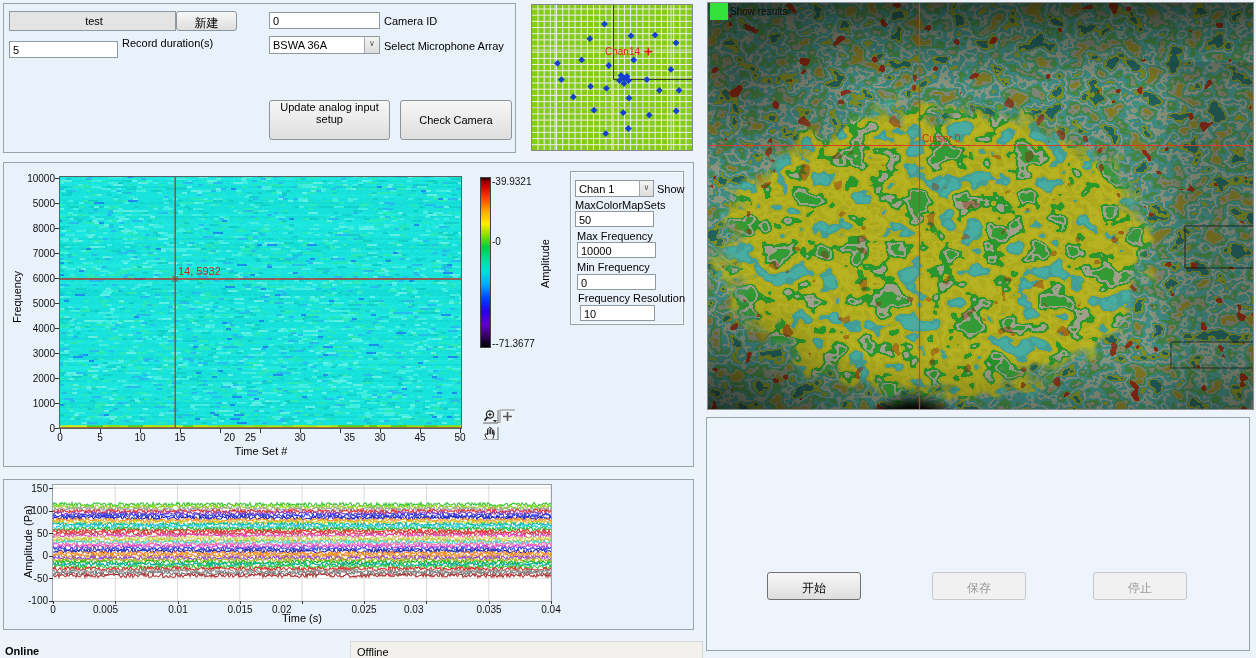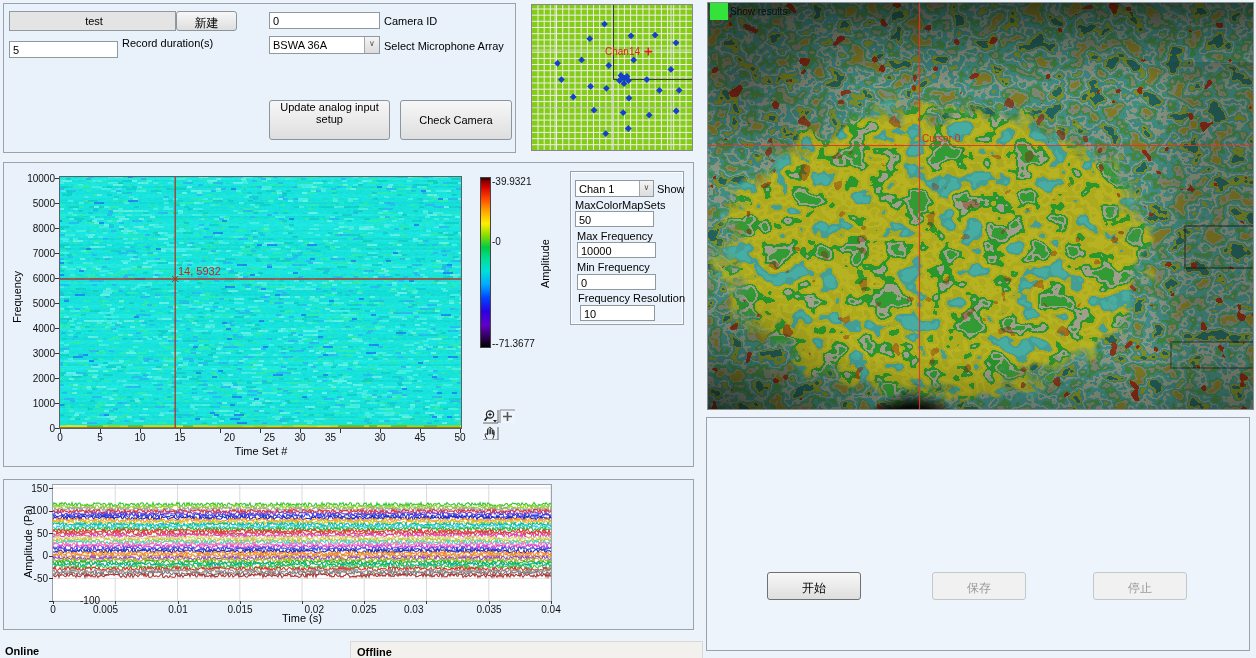--- a/index.html
+++ b/index.html
@@ -328,25 +328,25 @@
 <div class="tickc" style="left:60px;top:431px;width:30px;margin-left:-15px;text-align:center">0</div>
 <div style="position:absolute;left:60px;top:429px;width:1px;height:4px;background:#333"></div>
 <div class="tickc" style="left:100px;top:431px;width:30px;margin-left:-15px;text-align:center">5</div>
 <div style="position:absolute;left:100px;top:429px;width:1px;height:4px;background:#333"></div>
 <div class="tickc" style="left:140px;top:431px;width:30px;margin-left:-15px;text-align:center">10</div>
 <div style="position:absolute;left:140px;top:429px;width:1px;height:4px;background:#333"></div>
 <div class="tickc" style="left:180px;top:431px;width:30px;margin-left:-15px;text-align:center">15</div>
 <div style="position:absolute;left:180px;top:429px;width:1px;height:4px;background:#333"></div>
 <div class="tickc" style="left:220px;top:431px;width:30px;margin-left:-15px;text-align:right">20</div>
 <div style="position:absolute;left:220px;top:429px;width:1px;height:4px;background:#333"></div>
-<div class="tickc" style="left:260px;top:431px;width:30px;margin-left:-15px;text-align:right">25</div>
+<div class="tickc" style="left:260px;top:431px;width:30px;margin-left:-15px;text-align:left">25</div>
 <div style="position:absolute;left:260px;top:429px;width:1px;height:4px;background:#333"></div>
 <div class="tickc" style="left:300px;top:431px;width:30px;margin-left:-15px;text-align:center">30</div>
 <div style="position:absolute;left:300px;top:429px;width:1px;height:4px;background:#333"></div>
-<div class="tickc" style="left:340px;top:431px;width:30px;margin-left:-15px;text-align:left">35</div>
+<div class="tickc" style="left:340px;top:431px;width:30px;margin-left:-15px;text-align:right">35</div>
 <div style="position:absolute;left:340px;top:429px;width:1px;height:4px;background:#333"></div>
 <div class="tickc" style="left:380px;top:431px;width:30px;margin-left:-15px;text-align:center">30</div>
 <div style="position:absolute;left:380px;top:429px;width:1px;height:4px;background:#333"></div>
 <div class="tickc" style="left:420px;top:431px;width:30px;margin-left:-15px;text-align:center">45</div>
 <div style="position:absolute;left:420px;top:429px;width:1px;height:4px;background:#333"></div>
 <div class="tickc" style="left:460px;top:431px;width:30px;margin-left:-15px;text-align:center">50</div>
 <div style="position:absolute;left:460px;top:429px;width:1px;height:4px;background:#333"></div>
 <div class="lbl" style="left:11px;top:323px;transform:rotate(-90deg);transform-origin:left top">Frequency</div>
 <div class="lbl" style="left:231px;top:445px;width:60px;text-align:center">Time Set #</div>
 
@@ -436,56 +436,56 @@
 <polyline points="53,559.1 54,560.4 55,559.8 56,561.0 57,560.7 58,560.4 59,559.3 60,561.9 61,559.8 62,561.6 63,558.6 64,560.1 65,559.4 66,558.5 67,560.5 68,558.7 69,561.8 70,562.0 71,561.5 72,559.4 73,558.1 74,561.2 75,558.5 76,559.8 77,560.8 78,560.1 79,558.9 80,559.6 81,561.3 82,559.4 83,561.7 84,559.7 85,559.6 86,560.9 87,559.7 88,559.5 89,559.4 90,559.3 91,559.6 92,560.9 93,558.8 94,558.8 95,558.7 96,558.7 97,561.5 98,560.6 99,560.4 100,561.6 101,560.2 102,561.0 103,559.6 104,560.5 105,558.8 106,558.5 107,558.4 108,560.6 109,559.2 110,561.3 111,561.1 112,560.5 113,558.2 114,558.8 115,560.2 116,558.6 117,559.5 118,560.0 119,558.7 120,559.7 121,560.7 122,559.5 123,560.6 124,559.1 125,561.0 126,560.2 127,558.6 128,559.6 129,561.1 130,558.8 131,559.6 132,559.8 133,561.4 134,558.5 135,561.7 136,559.2 137,561.7 138,560.4 139,560.9 140,561.5 141,560.7 142,561.1 143,558.3 144,558.0 145,561.4 146,558.2 147,561.4 148,559.2 149,561.6 150,558.8 151,558.6 152,558.8 153,561.3 154,559.4 155,561.6 156,560.3 157,561.3 158,559.9 159,560.8 160,559.1 161,558.4 162,560.2 163,561.6 164,558.6 165,559.6 166,560.1 167,560.4 168,558.6 169,560.2 170,559.8 171,561.9 172,560.7 173,561.6 174,561.9 175,560.6 176,558.6 177,559.7 178,561.0 179,558.5 180,559.5 181,559.5 182,558.7 183,558.0 184,560.7 185,561.2 186,561.7 187,560.3 188,558.7 189,561.5 190,561.8 191,561.8 192,560.2 193,561.5 194,561.9 195,561.5 196,558.2 197,558.5 198,559.2 199,559.5 200,558.6 201,561.9 202,561.1 203,560.6 204,561.8 205,559.3 206,560.8 207,561.8 208,558.3 209,560.4 210,561.2 211,558.0 212,561.5 213,559.6 214,558.6 215,561.4 216,558.7 217,559.1 218,560.1 219,561.6 220,559.9 221,561.6 222,558.2 223,558.9 224,559.2 225,559.8 226,559.7 227,558.1 228,561.0 229,561.0 230,559.8 231,558.3 232,560.2 233,558.5 234,561.9 235,560.5 236,560.9 237,558.0 238,559.5 239,561.6 240,559.5 241,558.1 242,560.7 243,560.8 244,559.3 245,561.2 246,561.4 247,561.1 248,559.6 249,559.3 250,561.7 251,560.8 252,560.2 253,559.9 254,559.0 255,561.6 256,561.6 257,558.3 258,560.6 259,559.2 260,560.0 261,558.4 262,561.2 263,561.2 264,558.4 265,558.3 266,559.5 267,558.6 268,561.2 269,561.1 270,561.4 271,558.0 272,558.0 273,561.2 274,561.4 275,560.4 276,558.6 277,560.5 278,561.5 279,559.8 280,561.5 281,561.1 282,558.4 283,558.5 284,560.8 285,558.8 286,561.0 287,558.3 288,558.3 289,561.8 290,558.0 291,561.1 292,558.9 293,558.2 294,558.3 295,559.3 296,560.1 297,559.9 298,558.8 299,561.9 300,560.4 301,558.7 302,559.1 303,560.7 304,561.4 305,558.2 306,558.7 307,558.0 308,558.7 309,558.8 310,558.5 311,560.1 312,561.9 313,560.8 314,560.8 315,558.3 316,558.7 317,559.3 318,561.9 319,558.6 320,560.5 321,560.3 322,560.4 323,560.0 324,559.1 325,559.7 326,561.3 327,560.9 328,560.1 329,560.6 330,561.8 331,559.0 332,561.0 333,558.2 334,558.2 335,559.3 336,560.9 337,560.4 338,561.2 339,558.3 340,561.0 341,560.8 342,558.0 343,560.9 344,558.3 345,560.3 346,561.6 347,559.4 348,560.7 349,560.7 350,558.2 351,559.0 352,561.3 353,559.8 354,560.9 355,559.9 356,560.0 357,561.0 358,559.2 359,562.0 360,558.7 361,560.3 362,558.1 363,559.4 364,559.8 365,559.8 366,561.7 367,561.4 368,561.9 369,559.8 370,561.6 371,559.8 372,558.5 373,561.0 374,559.6 375,558.1 376,558.5 377,559.2 378,561.9 379,560.5 380,559.6 381,558.0 382,561.1 383,560.6 384,558.7 385,560.3 386,558.7 387,558.3 388,559.5 389,558.6 390,559.3 391,558.1 392,559.5 393,559.2 394,561.8 395,560.2 396,558.9 397,559.9 398,560.9 399,559.7 400,561.8 401,558.6 402,561.8 403,558.2 404,561.8 405,558.2 406,559.3 407,559.9 408,559.1 409,558.9 410,561.7 411,561.2 412,559.6 413,558.0 414,559.2 415,558.6 416,560.5 417,560.7 418,559.7 419,558.5 420,558.5 421,559.1 422,560.9 423,561.2 424,561.4 425,559.4 426,561.9 427,558.2 428,559.8 429,559.6 430,558.8 431,559.3 432,558.9 433,561.5 434,559.2 435,561.6 436,561.9 437,561.1 438,560.2 439,560.3 440,559.3 441,558.7 442,558.5 443,559.3 444,560.5 445,561.9 446,558.9 447,560.3 448,558.9 449,561.2 450,559.9 451,559.8 452,558.0 453,560.0 454,558.4 455,561.0 456,560.5 457,558.3 458,559.9 459,560.4 460,561.5 461,561.8 462,559.0 463,559.8 464,561.1 465,561.1 466,559.1 467,558.5 468,561.4 469,558.2 470,559.0 471,560.5 472,559.3 473,561.3 474,559.9 475,558.6 476,559.1 477,559.2 478,561.9 479,560.4 480,560.1 481,561.3 482,560.6 483,561.8 484,560.4 485,558.5 486,560.9 487,560.9 488,558.7 489,561.2 490,559.1 491,561.1 492,559.7 493,561.2 494,558.0 495,559.0 496,558.5 497,558.1 498,560.6 499,561.0 500,558.3 501,559.8 502,561.6 503,558.6 504,560.5 505,560.2 506,560.3 507,561.0 508,558.4 509,559.1 510,559.1 511,560.8 512,559.8 513,558.6 514,558.5 515,561.8 516,558.5 517,561.4 518,560.2 519,559.4 520,559.2 521,560.9 522,560.2 523,560.5 524,560.6 525,559.6 526,559.3 527,561.3 528,558.1 529,559.1 530,560.2 531,560.2 532,561.5 533,558.2 534,560.8 535,558.5 536,558.2 537,558.2 538,558.6 539,560.1 540,561.7 541,558.9 542,561.0 543,561.9 544,559.3 545,559.6 546,561.0 547,559.9 548,560.1 549,560.1 550,560.5 551,559.6" fill="none" stroke="#b0b020" stroke-width="1.05"></polyline>
 <polyline points="53,560.8 54,563.5 55,563.4 56,562.0 57,560.6 58,563.8 59,561.2 60,561.1 61,562.8 62,562.4 63,560.4 64,563.6 65,561.1 66,560.4 67,561.1 68,561.1 69,560.8 70,563.7 71,562.2 72,561.5 73,563.2 74,562.9 75,560.3 76,563.2 77,562.2 78,562.9 79,563.0 80,562.4 81,560.3 82,562.5 83,561.0 84,562.5 85,560.2 86,563.0 87,562.5 88,561.7 89,563.8 90,560.8 91,561.0 92,562.3 93,563.8 94,563.2 95,561.3 96,562.4 97,562.2 98,560.8 99,561.0 100,562.6 101,561.5 102,561.5 103,561.2 104,560.7 105,561.3 106,560.3 107,562.6 108,562.8 109,562.2 110,561.8 111,560.9 112,560.4 113,563.4 114,563.2 115,563.7 116,561.0 117,562.5 118,563.2 119,563.5 120,562.9 121,563.7 122,563.5 123,561.6 124,560.4 125,562.7 126,562.5 127,563.7 128,561.2 129,562.2 130,561.4 131,561.1 132,560.9 133,561.5 134,562.2 135,563.1 136,563.1 137,562.0 138,561.8 139,563.2 140,563.9 141,562.1 142,562.6 143,563.4 144,562.9 145,563.9 146,560.5 147,560.6 148,560.2 149,560.3 150,560.4 151,560.2 152,561.3 153,560.2 154,562.0 155,563.1 156,564.0 157,560.6 158,561.7 159,562.8 160,564.1 161,563.2 162,561.7 163,561.3 164,562.8 165,561.4 166,560.3 167,560.7 168,560.8 169,562.0 170,563.9 171,564.1 172,563.8 173,560.7 174,562.7 175,564.0 176,563.4 177,563.7 178,563.9 179,560.9 180,560.6 181,563.1 182,562.0 183,563.7 184,563.0 185,561.3 186,560.3 187,562.4 188,560.4 189,563.0 190,561.0 191,561.8 192,561.7 193,560.3 194,561.9 195,562.1 196,560.9 197,560.2 198,563.8 199,562.8 200,564.0 201,563.7 202,563.0 203,563.1 204,561.0 205,561.3 206,562.9 207,564.0 208,560.9 209,562.9 210,563.4 211,564.2 212,560.4 213,562.4 214,563.6 215,562.4 216,563.0 217,563.4 218,563.0 219,563.2 220,561.3 221,560.5 222,561.7 223,563.5 224,562.4 225,561.7 226,563.8 227,563.1 228,562.4 229,561.5 230,562.7 231,561.8 232,562.5 233,561.7 234,564.1 235,563.3 236,560.8 237,562.9 238,563.7 239,562.9 240,561.8 241,564.0 242,560.5 243,561.2 244,560.7 245,563.9 246,562.8 247,562.0 248,562.3 249,562.9 250,563.7 251,561.6 252,563.9 253,564.1 254,560.8 255,561.6 256,562.7 257,563.2 258,563.6 259,562.5 260,564.1 261,563.4 262,563.5 263,561.8 264,563.5 265,563.7 266,564.1 267,562.4 268,562.3 269,562.5 270,561.2 271,562.4 272,564.0 273,563.1 274,562.9 275,563.3 276,562.1 277,561.5 278,563.5 279,561.7 280,563.9 281,562.3 282,563.5 283,561.1 284,561.6 285,561.8 286,563.2 287,560.6 288,562.7 289,562.0 290,563.5 291,563.8 292,560.9 293,560.2 294,563.4 295,562.2 296,560.6 297,560.8 298,560.5 299,564.0 300,561.2 301,561.8 302,563.5 303,562.4 304,560.6 305,563.4 306,560.3 307,560.3 308,560.7 309,560.9 310,563.3 311,560.5 312,561.2 313,564.0 314,561.9 315,561.6 316,561.8 317,563.0 318,561.4 319,561.7 320,561.0 321,561.9 322,562.5 323,562.1 324,562.6 325,560.4 326,562.2 327,560.3 328,561.5 329,560.3 330,563.0 331,563.6 332,561.7 333,562.3 334,560.6 335,562.9 336,562.7 337,561.6 338,564.1 339,562.1 340,560.3 341,560.3 342,562.1 343,563.8 344,562.1 345,562.4 346,560.5 347,563.1 348,563.0 349,563.9 350,562.0 351,563.2 352,561.2 353,564.1 354,560.3 355,561.4 356,563.3 357,563.6 358,561.1 359,561.8 360,560.2 361,560.7 362,563.6 363,563.3 364,563.9 365,562.0 366,562.2 367,562.0 368,563.0 369,561.7 370,563.9 371,562.8 372,560.4 373,562.5 374,563.0 375,562.2 376,563.8 377,561.4 378,560.8 379,561.3 380,561.5 381,560.6 382,560.8 383,563.5 384,561.0 385,562.1 386,560.2 387,563.3 388,563.4 389,563.8 390,563.3 391,560.4 392,560.9 393,561.5 394,562.9 395,563.6 396,561.1 397,562.0 398,563.0 399,563.8 400,560.6 401,560.7 402,563.1 403,564.0 404,562.4 405,561.9 406,561.7 407,563.0 408,560.3 409,562.3 410,563.0 411,562.7 412,560.6 413,562.1 414,561.3 415,562.4 416,561.9 417,560.4 418,561.2 419,564.0 420,561.6 421,561.8 422,563.9 423,563.8 424,563.7 425,560.7 426,560.8 427,562.5 428,562.8 429,562.0 430,564.2 431,561.7 432,561.2 433,560.5 434,563.3 435,560.9 436,561.8 437,562.4 438,561.1 439,560.8 440,560.7 441,563.0 442,560.2 443,560.4 444,563.3 445,560.6 446,562.9 447,562.5 448,560.2 449,563.7 450,560.7 451,563.9 452,563.6 453,563.4 454,560.9 455,562.1 456,562.1 457,560.6 458,561.7 459,562.7 460,562.4 461,563.4 462,560.8 463,560.7 464,562.2 465,563.6 466,560.5 467,562.2 468,564.1 469,562.5 470,561.2 471,563.2 472,563.5 473,561.6 474,561.1 475,561.2 476,560.4 477,561.9 478,563.7 479,563.3 480,560.3 481,562.9 482,563.9 483,561.8 484,562.6 485,563.7 486,563.2 487,560.7 488,562.6 489,563.3 490,563.7 491,562.8 492,563.2 493,560.8 494,562.6 495,561.3 496,563.3 497,561.9 498,560.3 499,560.5 500,560.5 501,563.8 502,560.8 503,562.8 504,561.7 505,561.8 506,562.0 507,563.4 508,563.9 509,561.4 510,562.3 511,561.5 512,561.4 513,564.0 514,562.2 515,561.7 516,563.7 517,562.9 518,563.0 519,563.9 520,562.6 521,562.8 522,562.5 523,562.1 524,560.6 525,562.1 526,561.6 527,562.3 528,562.7 529,561.2 530,561.3 531,561.3 532,561.3 533,562.2 534,561.4 535,563.8 536,563.8 537,562.5 538,561.6 539,561.4 540,563.5 541,562.3 542,561.8 543,561.2 544,561.9 545,562.8 546,563.3 547,563.7 548,560.7 549,563.3 550,561.4 551,562.9" fill="none" stroke="#20b820" stroke-width="1.05"></polyline>
 <polyline points="53,563.9 54,564.6 55,563.7 56,565.6 57,564.7 58,563.1 59,565.3 60,565.9 61,565.0 62,563.2 63,565.6 64,565.7 65,563.1 66,565.0 67,564.4 68,563.4 69,564.3 70,563.5 71,564.7 72,564.6 73,563.0 74,564.8 75,563.4 76,566.3 77,565.7 78,566.3 79,562.4 80,563.2 81,566.1 82,566.1 83,564.2 84,566.4 85,564.7 86,563.5 87,564.7 88,563.2 89,562.6 90,564.1 91,566.3 92,564.8 93,564.3 94,564.0 95,562.9 96,563.1 97,563.9 98,565.6 99,562.6 100,565.8 101,563.5 102,564.6 103,563.5 104,565.5 105,566.1 106,565.2 107,563.2 108,566.0 109,564.7 110,562.4 111,563.8 112,564.9 113,563.5 114,564.1 115,563.3 116,564.9 117,564.7 118,563.5 119,564.6 120,565.8 121,563.0 122,564.6 123,563.7 124,563.3 125,565.6 126,565.7 127,563.2 128,564.9 129,566.2 130,562.8 131,565.4 132,566.3 133,563.5 134,564.4 135,562.8 136,565.8 137,563.3 138,564.2 139,563.1 140,563.1 141,563.3 142,562.8 143,563.4 144,563.6 145,564.7 146,564.8 147,564.0 148,563.3 149,562.8 150,562.7 151,565.3 152,564.2 153,565.4 154,563.9 155,564.9 156,563.9 157,564.6 158,563.5 159,565.9 160,564.4 161,565.6 162,564.5 163,563.7 164,564.4 165,564.9 166,565.8 167,564.8 168,563.9 169,565.2 170,564.8 171,565.2 172,563.9 173,565.6 174,563.2 175,563.7 176,564.0 177,563.4 178,563.6 179,563.3 180,564.8 181,564.3 182,562.5 183,566.1 184,563.4 185,565.2 186,564.2 187,565.6 188,564.0 189,563.8 190,563.9 191,564.4 192,565.3 193,566.0 194,562.8 195,563.4 196,563.3 197,563.9 198,566.4 199,564.3 200,563.1 201,565.8 202,565.0 203,564.8 204,565.6 205,565.8 206,566.3 207,563.9 208,565.4 209,562.8 210,566.1 211,562.8 212,565.2 213,562.6 214,562.7 215,566.1 216,564.2 217,563.6 218,565.8 219,563.5 220,566.1 221,563.3 222,563.7 223,564.5 224,563.3 225,562.8 226,562.6 227,565.0 228,565.5 229,566.2 230,566.2 231,563.1 232,564.6 233,566.2 234,566.0 235,563.4 236,565.6 237,563.2 238,565.3 239,562.7 240,562.8 241,565.7 242,563.1 243,562.9 244,564.3 245,565.4 246,565.3 247,563.0 248,566.1 249,563.4 250,562.4 251,565.8 252,565.5 253,564.5 254,562.5 255,564.4 256,562.6 257,562.9 258,562.6 259,563.0 260,562.9 261,565.9 262,565.7 263,564.7 264,563.5 265,563.4 266,563.1 267,562.8 268,563.4 269,565.0 270,565.4 271,562.7 272,563.9 273,562.4 274,564.2 275,565.6 276,565.1 277,564.0 278,564.6 279,564.0 280,564.5 281,566.3 282,566.2 283,563.8 284,564.8 285,565.3 286,565.4 287,565.4 288,564.5 289,564.0 290,564.4 291,564.4 292,565.6 293,563.2 294,564.8 295,563.9 296,563.6 297,564.8 298,564.1 299,563.9 300,563.9 301,563.7 302,563.2 303,562.5 304,564.1 305,565.0 306,563.0 307,565.9 308,565.6 309,565.4 310,565.0 311,563.6 312,563.4 313,562.5 314,563.3 315,564.2 316,564.4 317,564.3 318,564.3 319,565.9 320,564.3 321,564.1 322,562.6 323,566.2 324,566.0 325,566.1 326,563.6 327,562.6 328,564.3 329,564.0 330,565.0 331,564.1 332,564.8 333,563.8 334,564.5 335,564.3 336,566.1 337,565.9 338,564.3 339,563.8 340,563.2 341,566.1 342,563.1 343,566.4 344,563.0 345,565.3 346,563.5 347,562.5 348,563.3 349,564.5 350,562.5 351,564.0 352,565.6 353,564.2 354,564.9 355,563.5 356,562.6 357,564.5 358,562.9 359,564.2 360,564.4 361,565.5 362,562.6 363,565.5 364,565.3 365,564.7 366,562.7 367,566.3 368,566.1 369,563.9 370,565.0 371,564.2 372,565.3 373,563.5 374,563.0 375,566.1 376,562.8 377,563.9 378,564.0 379,562.6 380,563.6 381,566.2 382,563.2 383,564.7 384,564.1 385,565.7 386,563.0 387,564.6 388,563.4 389,566.1 390,562.4 391,562.7 392,565.8 393,563.5 394,564.3 395,562.7 396,564.3 397,566.3 398,566.1 399,564.4 400,562.7 401,564.2 402,566.0 403,564.9 404,566.3 405,565.8 406,566.2 407,563.4 408,564.6 409,566.0 410,565.7 411,563.7 412,565.1 413,564.5 414,565.1 415,565.7 416,564.8 417,565.1 418,565.6 419,565.5 420,563.4 421,565.7 422,564.1 423,563.5 424,566.2 425,563.6 426,566.3 427,566.4 428,562.6 429,564.8 430,565.6 431,563.4 432,565.7 433,564.6 434,565.8 435,563.3 436,566.2 437,564.3 438,563.0 439,562.8 440,564.6 441,563.9 442,565.4 443,564.1 444,563.7 445,562.7 446,563.1 447,564.3 448,566.1 449,562.7 450,563.7 451,566.0 452,564.1 453,565.7 454,563.0 455,564.3 456,562.5 457,566.2 458,562.9 459,563.3 460,565.9 461,564.4 462,566.2 463,564.8 464,564.0 465,565.8 466,563.6 467,564.8 468,563.1 469,563.0 470,563.7 471,563.9 472,562.7 473,562.7 474,565.6 475,562.4 476,564.6 477,564.4 478,562.8 479,566.3 480,565.6 481,565.0 482,566.4 483,562.4 484,563.1 485,562.9 486,566.3 487,563.9 488,565.1 489,565.7 490,563.8 491,564.7 492,562.6 493,566.0 494,563.7 495,562.6 496,564.7 497,566.4 498,564.9 499,565.7 500,563.2 501,563.1 502,564.0 503,566.4 504,562.8 505,564.8 506,564.9 507,564.5 508,565.7 509,563.5 510,562.7 511,564.8 512,563.4 513,565.0 514,565.2 515,562.8 516,564.8 517,565.2 518,562.5 519,565.8 520,565.1 521,565.2 522,565.6 523,563.8 524,564.4 525,563.6 526,565.2 527,564.0 528,565.6 529,563.3 530,566.3 531,563.6 532,563.7 533,563.4 534,563.0 535,563.0 536,562.7 537,564.8 538,562.9 539,562.8 540,564.2 541,563.0 542,562.7 543,565.5 544,565.2 545,564.7 546,565.3 547,564.1 548,562.9 549,565.0 550,566.2 551,564.6" fill="none" stroke="#00a8a0" stroke-width="1.05"></polyline>
 <polyline points="53,567.0 54,568.4 55,565.5 56,566.5 57,564.8 58,565.3 59,565.4 60,564.9 61,564.8 62,568.0 63,565.6 64,565.4 65,566.6 66,567.3 67,566.2 68,567.5 69,565.9 70,565.2 71,565.9 72,568.5 73,566.3 74,565.9 75,568.3 76,566.9 77,567.4 78,564.7 79,567.8 80,568.4 81,566.3 82,566.6 83,568.6 84,565.2 85,568.2 86,565.6 87,567.0 88,568.5 89,568.3 90,567.5 91,566.3 92,567.7 93,567.2 94,567.5 95,567.8 96,566.1 97,564.6 98,566.6 99,567.9 100,566.6 101,565.5 102,566.0 103,567.3 104,567.6 105,566.6 106,566.7 107,568.2 108,568.6 109,567.1 110,567.1 111,566.4 112,568.4 113,567.8 114,566.4 115,567.5 116,566.8 117,566.8 118,567.6 119,564.8 120,566.0 121,566.3 122,567.1 123,567.8 124,566.5 125,568.1 126,568.3 127,568.3 128,567.1 129,565.5 130,565.9 131,567.0 132,566.4 133,565.8 134,567.2 135,564.8 136,565.5 137,568.2 138,565.6 139,565.7 140,566.7 141,564.8 142,568.4 143,566.4 144,566.2 145,566.3 146,568.5 147,567.8 148,565.7 149,567.9 150,566.8 151,566.3 152,566.6 153,568.4 154,567.8 155,567.2 156,565.8 157,567.0 158,564.8 159,568.6 160,565.5 161,567.3 162,565.8 163,565.1 164,565.6 165,568.6 166,566.9 167,565.9 168,566.8 169,565.4 170,567.4 171,564.9 172,567.2 173,568.4 174,564.7 175,565.1 176,567.6 177,565.7 178,567.3 179,567.3 180,566.3 181,568.2 182,565.4 183,565.3 184,565.0 185,568.4 186,565.9 187,566.8 188,566.8 189,564.9 190,568.6 191,568.1 192,568.0 193,564.6 194,565.6 195,567.7 196,567.8 197,568.4 198,568.5 199,565.1 200,566.4 201,565.1 202,567.7 203,567.7 204,566.5 205,565.1 206,567.3 207,565.7 208,565.0 209,567.8 210,566.0 211,566.2 212,565.4 213,568.4 214,567.5 215,568.3 216,567.1 217,568.5 218,567.7 219,568.6 220,565.3 221,566.0 222,566.7 223,567.4 224,565.4 225,568.6 226,567.7 227,566.0 228,566.0 229,566.2 230,567.7 231,565.0 232,566.7 233,567.9 234,565.5 235,565.4 236,567.2 237,567.7 238,567.6 239,564.9 240,568.6 241,565.5 242,567.3 243,568.3 244,566.6 245,567.7 246,566.2 247,567.2 248,565.4 249,564.8 250,566.4 251,564.6 252,566.0 253,568.6 254,568.4 255,567.2 256,566.3 257,568.0 258,568.5 259,568.1 260,565.0 261,568.0 262,567.0 263,566.9 264,565.1 265,565.2 266,566.6 267,568.6 268,567.5 269,566.0 270,567.1 271,564.8 272,568.0 273,565.9 274,565.9 275,567.9 276,565.8 277,568.1 278,564.8 279,565.8 280,568.5 281,565.2 282,565.7 283,566.1 284,565.2 285,566.0 286,566.3 287,564.9 288,566.7 289,564.9 290,565.9 291,565.8 292,564.7 293,568.6 294,565.9 295,567.5 296,568.1 297,568.4 298,567.0 299,568.0 300,566.1 301,565.0 302,565.7 303,566.0 304,568.2 305,565.4 306,565.5 307,567.8 308,565.6 309,565.7 310,568.0 311,566.8 312,566.8 313,568.1 314,567.9 315,566.8 316,566.9 317,567.4 318,565.8 319,566.8 320,565.8 321,568.2 322,567.6 323,564.8 324,568.3 325,566.3 326,567.3 327,565.7 328,564.8 329,564.9 330,568.4 331,567.0 332,565.1 333,566.5 334,566.5 335,566.1 336,566.8 337,565.7 338,567.0 339,566.9 340,567.8 341,565.0 342,565.3 343,567.2 344,566.9 345,568.1 346,567.1 347,564.7 348,565.5 349,567.5 350,565.3 351,568.5 352,568.1 353,566.7 354,568.6 355,564.6 356,566.7 357,565.7 358,567.8 359,567.7 360,565.4 361,566.8 362,564.9 363,565.5 364,567.3 365,565.4 366,566.7 367,566.0 368,566.2 369,567.0 370,568.3 371,565.8 372,565.6 373,568.0 374,565.1 375,566.3 376,567.2 377,566.6 378,568.5 379,566.2 380,565.4 381,565.6 382,565.1 383,565.4 384,567.2 385,565.1 386,567.3 387,565.2 388,564.8 389,568.6 390,567.6 391,567.6 392,567.4 393,565.2 394,565.5 395,568.5 396,566.9 397,567.2 398,567.5 399,567.9 400,564.7 401,565.1 402,565.5 403,565.2 404,567.5 405,567.8 406,568.1 407,565.9 408,566.3 409,567.3 410,567.3 411,566.4 412,565.4 413,567.2 414,565.5 415,566.0 416,568.1 417,568.1 418,567.3 419,566.6 420,568.4 421,566.4 422,565.6 423,566.4 424,565.3 425,567.8 426,568.0 427,567.6 428,566.7 429,565.4 430,565.1 431,565.8 432,565.8 433,565.3 434,567.7 435,566.5 436,567.7 437,564.9 438,566.4 439,565.8 440,565.5 441,565.4 442,568.1 443,568.0 444,568.5 445,565.7 446,566.5 447,566.4 448,565.2 449,567.7 450,567.2 451,566.2 452,568.6 453,566.8 454,567.2 455,565.2 456,565.7 457,566.1 458,565.6 459,565.0 460,568.1 461,566.7 462,565.9 463,566.2 464,564.9 465,568.5 466,565.1 467,568.2 468,565.6 469,565.6 470,568.5 471,568.4 472,568.0 473,566.9 474,568.3 475,568.3 476,567.1 477,568.5 478,564.6 479,568.5 480,565.9 481,567.4 482,566.8 483,566.9 484,564.6 485,565.4 486,565.1 487,565.9 488,567.7 489,565.6 490,567.8 491,567.0 492,567.1 493,567.3 494,568.5 495,566.9 496,566.1 497,566.1 498,567.1 499,568.2 500,565.9 501,568.1 502,566.1 503,567.7 504,566.8 505,566.6 506,566.3 507,566.9 508,567.4 509,565.0 510,568.2 511,565.6 512,568.1 513,565.4 514,566.3 515,568.6 516,564.9 517,567.3 518,568.5 519,566.4 520,565.2 521,567.6 522,565.5 523,565.0 524,565.7 525,568.3 526,566.3 527,568.6 528,567.2 529,568.2 530,568.2 531,565.0 532,568.3 533,567.1 534,565.0 535,565.6 536,567.0 537,567.6 538,568.4 539,565.6 540,566.5 541,565.7 542,565.3 543,567.7 544,567.5 545,568.3 546,566.6 547,568.6 548,567.8 549,568.2 550,565.0 551,566.6" fill="none" stroke="#38c838" stroke-width="1.05"></polyline>
 <polyline points="53,567.8 54,569.1 55,566.8 56,569.6 57,570.6 58,569.9 59,569.1 60,567.5 61,569.8 62,570.8 63,569.1 64,569.5 65,567.6 66,570.1 67,567.8 68,567.0 69,567.6 70,570.2 71,567.6 72,568.0 73,567.1 74,568.6 75,569.3 76,567.0 77,569.7 78,569.7 79,568.3 80,569.9 81,569.9 82,570.2 83,568.6 84,569.6 85,570.2 86,567.5 87,568.4 88,567.5 89,567.0 90,567.5 91,570.2 92,568.5 93,567.2 94,567.5 95,567.1 96,568.5 97,568.6 98,569.6 99,567.5 100,569.7 101,569.7 102,570.4 103,569.0 104,570.4 105,569.2 106,570.7 107,569.2 108,568.2 109,568.7 110,570.2 111,569.2 112,569.5 113,567.7 114,568.6 115,567.5 116,570.2 117,568.6 118,568.1 119,569.3 120,570.5 121,570.0 122,570.2 123,567.6 124,568.0 125,569.9 126,568.7 127,567.2 128,569.2 129,570.0 130,567.4 131,567.1 132,569.8 133,569.0 134,570.3 135,569.1 136,568.4 137,569.4 138,569.7 139,570.1 140,567.1 141,567.6 142,570.3 143,570.0 144,567.8 145,567.0 146,570.3 147,569.0 148,567.1 149,569.0 150,567.2 151,568.9 152,567.2 153,567.9 154,569.0 155,570.2 156,567.0 157,568.8 158,570.2 159,567.4 160,570.0 161,569.6 162,567.2 163,567.4 164,568.6 165,568.5 166,569.4 167,567.2 168,569.9 169,568.7 170,569.6 171,570.8 172,568.2 173,567.0 174,566.9 175,567.0 176,569.5 177,566.9 178,570.1 179,567.0 180,568.1 181,569.9 182,570.1 183,569.2 184,567.2 185,567.6 186,570.7 187,567.2 188,570.0 189,569.0 190,568.3 191,570.0 192,569.8 193,569.3 194,569.7 195,570.8 196,568.1 197,569.5 198,570.0 199,568.9 200,568.0 201,568.0 202,567.5 203,569.0 204,567.4 205,569.5 206,569.0 207,568.0 208,568.9 209,569.9 210,567.4 211,570.1 212,568.0 213,569.3 214,567.0 215,568.4 216,567.0 217,568.6 218,566.9 219,569.2 220,566.9 221,567.9 222,567.8 223,568.2 224,568.2 225,568.3 226,568.9 227,569.0 228,568.5 229,569.1 230,567.8 231,567.4 232,567.9 233,567.8 234,568.1 235,569.5 236,568.3 237,570.1 238,570.0 239,568.3 240,567.0 241,569.7 242,569.3 243,567.1 244,567.7 245,568.5 246,570.3 247,569.1 248,569.3 249,570.0 250,566.9 251,569.3 252,569.4 253,570.6 254,570.5 255,567.6 256,567.1 257,567.9 258,567.0 259,567.3 260,568.4 261,570.2 262,567.3 263,569.1 264,569.0 265,566.9 266,569.3 267,567.9 268,570.3 269,567.6 270,570.6 271,568.8 272,570.6 273,568.9 274,568.4 275,569.9 276,569.0 277,567.1 278,567.9 279,567.5 280,567.1 281,569.6 282,569.3 283,568.0 284,567.5 285,569.1 286,569.5 287,569.8 288,568.5 289,567.5 290,567.8 291,568.5 292,569.7 293,568.3 294,569.7 295,569.0 296,567.7 297,568.1 298,570.0 299,567.2 300,570.3 301,570.1 302,568.0 303,570.8 304,568.4 305,568.3 306,569.8 307,569.9 308,570.3 309,567.0 310,568.5 311,567.8 312,569.5 313,568.2 314,569.6 315,568.0 316,570.7 317,570.5 318,566.9 319,567.2 320,568.4 321,568.5 322,568.0 323,568.0 324,569.1 325,570.1 326,568.9 327,570.5 328,569.9 329,569.8 330,568.3 331,569.1 332,568.8 333,567.6 334,570.8 335,568.2 336,570.7 337,568.7 338,570.2 339,567.1 340,569.6 341,567.0 342,569.6 343,567.1 344,570.3 345,567.8 346,570.5 347,567.7 348,569.9 349,568.3 350,570.2 351,567.9 352,568.1 353,569.7 354,568.4 355,567.7 356,567.4 357,567.3 358,567.2 359,569.2 360,568.9 361,569.7 362,570.0 363,569.0 364,569.3 365,567.6 366,569.2 367,569.4 368,567.6 369,567.7 370,568.5 371,568.1 372,567.7 373,570.4 374,570.3 375,569.7 376,570.7 377,570.5 378,569.3 379,568.9 380,569.9 381,568.2 382,568.4 383,568.7 384,568.8 385,568.5 386,569.1 387,570.3 388,570.4 389,566.9 390,567.6 391,570.1 392,570.8 393,567.0 394,567.3 395,570.0 396,567.3 397,567.4 398,569.2 399,570.5 400,567.8 401,568.4 402,568.7 403,569.7 404,567.9 405,568.0 406,570.8 407,567.3 408,569.7 409,568.5 410,566.9 411,569.3 412,567.7 413,568.3 414,570.0 415,567.4 416,567.1 417,568.1 418,567.1 419,567.3 420,568.9 421,569.9 422,568.0 423,569.0 424,567.7 425,568.4 426,568.8 427,570.2 428,569.2 429,569.9 430,568.5 431,567.5 432,569.7 433,570.6 434,569.3 435,568.9 436,567.1 437,568.6 438,568.2 439,568.5 440,567.2 441,570.6 442,569.6 443,570.3 444,568.0 445,568.9 446,568.5 447,569.8 448,570.2 449,569.4 450,570.0 451,568.2 452,568.8 453,568.4 454,568.6 455,570.0 456,567.0 457,569.6 458,567.3 459,567.4 460,570.0 461,566.9 462,567.0 463,567.6 464,570.8 465,568.9 466,567.7 467,568.4 468,570.4 469,567.2 470,570.3 471,567.0 472,567.5 473,568.7 474,568.1 475,569.8 476,567.2 477,567.5 478,567.7 479,570.4 480,568.3 481,570.1 482,568.9 483,567.6 484,569.1 485,568.8 486,570.2 487,568.5 488,569.1 489,570.5 490,569.3 491,570.8 492,570.2 493,568.0 494,570.7 495,567.3 496,568.1 497,569.1 498,570.0 499,570.8 500,570.0 501,568.2 502,567.8 503,570.3 504,570.5 505,569.8 506,569.0 507,568.5 508,567.7 509,569.4 510,569.3 511,567.3 512,567.3 513,568.3 514,569.6 515,566.9 516,570.1 517,568.9 518,570.8 519,569.2 520,567.1 521,568.0 522,569.1 523,570.6 524,569.7 525,568.7 526,567.9 527,570.1 528,568.5 529,569.2 530,569.1 531,570.6 532,568.5 533,569.3 534,570.1 535,570.3 536,569.5 537,570.2 538,569.4 539,569.9 540,569.8 541,569.5 542,569.9 543,570.3 544,567.2 545,568.9 546,567.4 547,570.0 548,569.2 549,569.4 550,569.1 551,567.4" fill="none" stroke="#e02828" stroke-width="1.05"></polyline>
 <polyline points="53,571.3 54,570.2 55,572.2 56,572.6 57,571.3 58,572.2 59,572.5 60,572.9 61,572.6 62,569.5 63,572.4 64,572.3 65,570.0 66,572.2 67,572.2 68,570.8 69,571.3 70,572.9 71,569.3 72,571.6 73,569.2 74,571.3 75,569.7 76,571.6 77,570.9 78,570.7 79,572.6 80,571.6 81,569.8 82,569.9 83,571.3 84,573.0 85,570.0 86,571.5 87,570.4 88,571.7 89,572.7 90,571.7 91,572.7 92,571.1 93,571.7 94,571.3 95,569.1 96,572.3 97,570.2 98,569.1 99,570.4 100,570.7 101,571.7 102,573.0 103,572.7 104,571.3 105,570.8 106,569.2 107,572.3 108,572.2 109,570.7 110,572.1 111,571.2 112,569.6 113,571.7 114,569.4 115,571.3 116,571.4 117,570.4 118,571.6 119,572.8 120,569.9 121,571.3 122,572.3 123,569.5 124,572.4 125,572.6 126,572.1 127,572.3 128,570.3 129,570.4 130,572.8 131,569.5 132,572.4 133,572.2 134,570.7 135,569.7 136,571.4 137,572.2 138,572.5 139,570.2 140,572.7 141,572.5 142,572.4 143,569.7 144,572.1 145,569.1 146,571.7 147,571.1 148,571.5 149,572.7 150,570.6 151,573.1 152,569.5 153,573.0 154,570.6 155,569.9 156,569.4 157,569.8 158,571.5 159,572.4 160,572.4 161,569.2 162,572.8 163,570.6 164,569.3 165,571.7 166,569.4 167,571.6 168,569.4 169,572.0 170,569.3 171,570.7 172,569.8 173,571.6 174,569.8 175,571.4 176,570.8 177,570.7 178,569.6 179,572.0 180,569.9 181,570.2 182,569.1 183,571.0 184,570.8 185,570.2 186,569.7 187,571.9 188,570.9 189,569.6 190,570.7 191,572.5 192,571.7 193,571.4 194,570.4 195,571.3 196,569.4 197,572.6 198,572.0 199,572.4 200,572.8 201,572.8 202,573.0 203,571.3 204,572.8 205,569.3 206,572.2 207,569.2 208,572.8 209,571.8 210,570.1 211,572.9 212,569.9 213,570.9 214,569.4 215,569.6 216,572.8 217,570.5 218,572.8 219,569.9 220,572.7 221,570.7 222,570.9 223,572.8 224,570.9 225,569.9 226,573.0 227,572.7 228,571.8 229,569.4 230,569.7 231,570.6 232,569.9 233,570.8 234,572.4 235,573.0 236,570.3 237,570.9 238,571.2 239,573.0 240,570.6 241,569.8 242,570.9 243,572.6 244,571.2 245,570.3 246,571.4 247,572.0 248,569.7 249,571.4 250,569.3 251,572.5 252,570.2 253,569.2 254,572.3 255,570.8 256,570.2 257,569.3 258,570.9 259,571.8 260,572.4 261,570.7 262,571.2 263,572.8 264,572.7 265,572.0 266,571.1 267,571.1 268,572.7 269,569.4 270,572.4 271,571.6 272,572.6 273,572.6 274,571.4 275,572.4 276,569.5 277,569.8 278,571.1 279,573.0 280,569.7 281,571.2 282,572.0 283,571.0 284,572.0 285,571.5 286,570.0 287,570.8 288,572.4 289,572.6 290,571.2 291,572.6 292,572.5 293,569.8 294,571.8 295,570.3 296,569.2 297,570.0 298,572.1 299,572.9 300,569.2 301,572.2 302,571.4 303,571.9 304,570.8 305,571.8 306,573.0 307,570.9 308,571.9 309,570.7 310,572.8 311,570.0 312,570.7 313,572.2 314,569.6 315,572.2 316,570.5 317,569.1 318,571.2 319,569.4 320,572.4 321,569.8 322,571.6 323,570.4 324,569.7 325,573.0 326,571.8 327,571.7 328,569.1 329,570.4 330,573.0 331,572.8 332,571.8 333,570.7 334,569.7 335,569.4 336,571.7 337,572.8 338,569.4 339,571.3 340,570.4 341,570.7 342,570.9 343,571.4 344,569.2 345,571.4 346,572.2 347,570.1 348,570.8 349,571.5 350,570.2 351,571.2 352,569.1 353,569.7 354,572.6 355,569.2 356,570.4 357,569.2 358,571.5 359,572.0 360,571.7 361,571.2 362,573.0 363,571.5 364,571.8 365,571.1 366,570.2 367,569.6 368,572.6 369,570.4 370,572.0 371,571.1 372,571.6 373,571.7 374,570.2 375,570.9 376,571.2 377,570.9 378,572.3 379,572.7 380,571.8 381,570.8 382,570.5 383,569.8 384,572.6 385,570.7 386,570.6 387,569.8 388,572.1 389,571.7 390,569.2 391,571.5 392,570.2 393,572.2 394,572.9 395,569.3 396,571.6 397,573.0 398,571.0 399,571.2 400,570.6 401,569.7 402,571.6 403,572.7 404,571.1 405,571.9 406,569.7 407,572.4 408,570.3 409,571.4 410,571.0 411,572.1 412,572.2 413,571.2 414,571.8 415,569.1 416,571.6 417,571.8 418,572.2 419,570.5 420,571.8 421,572.6 422,571.7 423,572.5 424,572.1 425,570.6 426,572.0 427,570.4 428,570.9 429,569.2 430,571.8 431,569.7 432,572.7 433,569.8 434,572.0 435,572.5 436,570.1 437,569.8 438,571.2 439,570.9 440,570.6 441,569.6 442,572.4 443,571.5 444,569.8 445,570.0 446,572.9 447,571.8 448,572.0 449,572.4 450,572.2 451,572.4 452,570.0 453,572.8 454,571.2 455,572.7 456,571.4 457,569.5 458,570.7 459,570.1 460,571.8 461,572.7 462,569.8 463,572.1 464,572.0 465,572.8 466,569.8 467,572.8 468,570.6 469,572.9 470,569.7 471,572.8 472,569.9 473,571.8 474,570.4 475,571.5 476,571.8 477,569.5 478,572.5 479,572.8 480,569.5 481,571.9 482,570.5 483,569.2 484,571.6 485,571.1 486,572.9 487,572.9 488,571.3 489,569.1 490,570.3 491,571.0 492,571.8 493,572.4 494,570.0 495,569.8 496,571.6 497,569.5 498,571.8 499,571.1 500,571.4 501,572.8 502,569.5 503,571.0 504,571.0 505,569.3 506,571.1 507,571.9 508,571.4 509,570.1 510,569.2 511,572.4 512,569.9 513,570.3 514,570.4 515,570.9 516,570.4 517,570.4 518,569.5 519,572.0 520,570.5 521,572.6 522,572.3 523,571.0 524,572.4 525,571.2 526,570.0 527,570.8 528,572.5 529,569.2 530,572.9 531,570.1 532,572.4 533,571.9 534,571.6 535,569.5 536,572.9 537,572.2 538,569.2 539,570.5 540,570.9 541,571.5 542,572.9 543,569.6 544,571.4 545,571.0 546,569.3 547,572.0 548,569.6 549,571.0 550,570.1 551,569.6" fill="none" stroke="#909090" stroke-width="1.05"></polyline>
 <polyline points="53,574.7 54,573.4 55,574.7 56,572.7 57,571.9 58,571.8 59,572.6 60,574.5 61,574.5 62,573.0 63,571.5 64,572.6 65,574.4 66,573.3 67,574.5 68,573.1 69,573.1 70,572.5 71,572.0 72,573.3 73,572.6 74,572.6 75,574.2 76,574.0 77,573.4 78,572.6 79,573.6 80,575.1 81,574.5 82,572.6 83,574.1 84,573.7 85,572.0 86,571.8 87,575.1 88,574.9 89,575.2 90,574.5 91,573.0 92,572.6 93,571.8 94,574.7 95,574.8 96,571.5 97,574.5 98,572.8 99,572.2 100,573.9 101,572.2 102,575.1 103,571.8 104,574.8 105,574.8 106,574.6 107,574.5 108,574.8 109,571.6 110,571.3 111,572.6 112,571.4 113,572.1 114,573.8 115,573.5 116,572.0 117,571.7 118,572.5 119,574.7 120,573.4 121,572.8 122,573.6 123,575.3 124,573.2 125,573.3 126,574.7 127,575.2 128,572.2 129,573.1 130,573.8 131,573.0 132,575.1 133,573.9 134,571.9 135,571.3 136,572.7 137,573.3 138,574.2 139,572.0 140,572.8 141,572.1 142,575.1 143,573.4 144,574.5 145,572.0 146,573.5 147,574.5 148,574.2 149,572.0 150,571.5 151,572.1 152,571.9 153,574.6 154,571.3 155,572.5 156,571.7 157,572.8 158,571.3 159,571.6 160,572.3 161,572.3 162,571.9 163,574.2 164,573.1 165,571.4 166,571.9 167,573.2 168,573.4 169,571.6 170,573.1 171,574.4 172,574.9 173,573.2 174,572.6 175,574.3 176,572.7 177,573.8 178,573.2 179,572.8 180,574.7 181,575.0 182,572.6 183,573.8 184,573.3 185,574.4 186,574.0 187,573.1 188,574.9 189,573.5 190,574.2 191,572.9 192,573.5 193,572.0 194,573.0 195,571.8 196,573.2 197,571.5 198,574.0 199,572.1 200,574.4 201,574.2 202,575.0 203,573.9 204,575.1 205,575.1 206,575.0 207,572.6 208,572.0 209,573.6 210,573.5 211,573.7 212,574.2 213,574.8 214,575.1 215,574.2 216,574.5 217,573.9 218,573.6 219,573.8 220,572.2 221,573.5 222,572.2 223,571.9 224,573.9 225,574.1 226,572.3 227,573.6 228,574.9 229,572.1 230,573.5 231,572.5 232,573.0 233,573.2 234,573.9 235,574.2 236,574.8 237,572.2 238,574.5 239,572.4 240,575.0 241,573.6 242,572.3 243,572.3 244,574.5 245,574.4 246,573.7 247,574.2 248,572.0 249,573.1 250,574.6 251,574.7 252,573.0 253,572.0 254,572.0 255,571.6 256,571.5 257,572.3 258,574.9 259,573.2 260,573.4 261,573.3 262,571.7 263,573.2 264,574.9 265,572.6 266,573.6 267,573.5 268,574.9 269,572.3 270,571.9 271,574.5 272,574.3 273,571.7 274,574.5 275,572.9 276,574.4 277,574.7 278,573.5 279,572.0 280,574.8 281,572.3 282,573.5 283,573.7 284,575.0 285,574.8 286,573.4 287,573.3 288,573.6 289,572.7 290,572.1 291,574.2 292,574.1 293,572.8 294,573.3 295,572.0 296,573.8 297,572.9 298,571.5 299,574.6 300,574.3 301,575.3 302,574.4 303,572.1 304,572.4 305,572.5 306,575.0 307,573.9 308,574.5 309,574.7 310,573.6 311,571.7 312,571.5 313,574.6 314,571.9 315,572.1 316,574.2 317,574.9 318,574.8 319,571.4 320,571.9 321,573.6 322,574.4 323,574.2 324,573.6 325,572.7 326,571.4 327,572.5 328,573.2 329,573.9 330,574.2 331,572.1 332,573.7 333,572.1 334,571.3 335,572.9 336,573.2 337,572.1 338,573.7 339,571.7 340,575.2 341,571.9 342,571.5 343,571.9 344,571.9 345,572.1 346,571.8 347,574.0 348,574.1 349,573.1 350,573.1 351,573.9 352,571.5 353,573.7 354,574.3 355,571.6 356,571.7 357,572.9 358,571.8 359,572.0 360,571.8 361,574.2 362,573.1 363,574.2 364,573.9 365,575.0 366,574.3 367,575.0 368,572.1 369,573.8 370,574.2 371,571.4 372,573.6 373,573.0 374,572.6 375,573.4 376,573.9 377,573.1 378,574.8 379,574.5 380,574.4 381,571.7 382,574.3 383,572.4 384,571.7 385,572.4 386,574.4 387,574.0 388,573.8 389,571.8 390,572.6 391,571.3 392,573.9 393,575.2 394,571.9 395,572.4 396,571.8 397,574.6 398,573.6 399,574.1 400,572.7 401,575.2 402,574.2 403,574.6 404,571.5 405,574.2 406,573.9 407,574.5 408,572.1 409,573.9 410,573.7 411,571.8 412,574.1 413,573.3 414,571.3 415,571.7 416,575.2 417,571.8 418,572.4 419,573.0 420,572.7 421,572.6 422,572.7 423,572.5 424,575.0 425,572.1 426,571.4 427,575.0 428,574.8 429,574.4 430,571.4 431,575.2 432,575.0 433,573.0 434,572.7 435,571.9 436,572.2 437,573.3 438,571.5 439,573.7 440,571.5 441,574.2 442,575.1 443,573.0 444,574.7 445,571.4 446,572.2 447,571.8 448,572.4 449,573.9 450,574.9 451,572.7 452,572.3 453,574.7 454,574.6 455,574.0 456,573.8 457,572.2 458,574.1 459,572.4 460,572.3 461,571.8 462,573.7 463,574.9 464,572.9 465,573.3 466,574.9 467,573.8 468,572.8 469,574.9 470,572.5 471,571.5 472,573.1 473,574.0 474,575.3 475,572.8 476,573.0 477,572.0 478,572.3 479,573.2 480,571.7 481,574.6 482,572.3 483,573.0 484,571.7 485,573.5 486,574.4 487,574.5 488,573.3 489,571.4 490,571.4 491,574.9 492,574.5 493,573.5 494,571.7 495,572.9 496,574.3 497,571.6 498,571.9 499,573.3 500,573.5 501,573.3 502,574.5 503,574.0 504,573.1 505,571.9 506,571.4 507,574.2 508,575.2 509,574.1 510,573.1 511,572.1 512,571.5 513,573.1 514,572.3 515,573.1 516,572.2 517,571.6 518,571.5 519,574.8 520,572.7 521,573.4 522,572.4 523,572.5 524,574.5 525,572.0 526,574.1 527,571.4 528,573.5 529,572.0 530,573.4 531,573.4 532,572.7 533,573.0 534,573.0 535,572.3 536,571.4 537,571.8 538,571.3 539,572.1 540,574.0 541,574.8 542,572.1 543,572.9 544,574.6 545,575.0 546,573.0 547,572.3 548,573.0 549,572.9 550,574.6 551,571.6" fill="none" stroke="#787878" stroke-width="1.05"></polyline>
 <polyline points="53,575.8 54,575.6 55,576.8 56,576.3 57,575.4 58,573.6 59,577.4 60,575.1 61,575.2 62,574.7 63,574.8 64,575.9 65,576.5 66,576.7 67,573.7 68,575.9 69,576.2 70,574.0 71,574.5 72,573.6 73,576.1 74,575.8 75,575.7 76,577.3 77,573.8 78,576.4 79,576.5 80,576.9 81,576.0 82,574.6 83,573.5 84,574.5 85,577.5 86,573.8 87,576.6 88,573.7 89,575.9 90,575.5 91,576.7 92,574.7 93,576.8 94,576.8 95,577.2 96,575.1 97,575.9 98,577.5 99,576.1 100,576.1 101,574.3 102,575.9 103,576.2 104,576.8 105,575.0 106,575.7 107,574.7 108,575.1 109,575.0 110,573.9 111,574.4 112,574.6 113,573.7 114,575.4 115,574.6 116,574.4 117,574.2 118,574.8 119,574.2 120,576.4 121,577.4 122,576.2 123,575.9 124,575.8 125,577.1 126,577.5 127,575.3 128,573.6 129,576.3 130,577.1 131,574.2 132,575.2 133,577.5 134,576.1 135,573.6 136,575.4 137,575.6 138,576.8 139,575.7 140,574.2 141,573.9 142,573.7 143,574.1 144,576.2 145,573.6 146,576.7 147,576.0 148,573.9 149,577.2 150,577.2 151,577.3 152,576.7 153,574.4 154,576.2 155,576.5 156,575.8 157,575.9 158,577.0 159,576.6 160,575.3 161,574.1 162,573.9 163,577.4 164,577.4 165,576.4 166,575.7 167,576.0 168,577.4 169,577.2 170,575.5 171,576.8 172,576.9 173,577.4 174,577.2 175,577.1 176,574.7 177,574.1 178,576.5 179,575.3 180,577.0 181,574.9 182,575.6 183,577.2 184,575.8 185,575.3 186,575.5 187,575.3 188,573.5 189,574.2 190,576.7 191,574.5 192,573.7 193,575.4 194,575.4 195,573.9 196,576.9 197,576.9 198,575.0 199,573.8 200,575.9 201,573.9 202,576.1 203,573.8 204,574.1 205,577.1 206,576.2 207,575.9 208,576.7 209,575.9 210,575.2 211,577.1 212,574.1 213,576.4 214,575.1 215,577.3 216,576.2 217,576.9 218,576.2 219,573.7 220,573.7 221,574.9 222,576.4 223,574.5 224,576.7 225,576.7 226,575.2 227,574.9 228,573.7 229,577.1 230,576.1 231,574.2 232,574.6 233,577.1 234,576.3 235,575.7 236,574.8 237,575.0 238,573.9 239,577.2 240,575.8 241,576.9 242,576.1 243,576.1 244,574.2 245,576.1 246,577.0 247,577.2 248,576.3 249,574.6 250,575.9 251,575.0 252,574.5 253,574.6 254,575.9 255,573.6 256,575.3 257,574.7 258,573.8 259,573.5 260,575.7 261,573.9 262,574.1 263,577.4 264,574.9 265,576.5 266,576.8 267,575.1 268,575.7 269,574.0 270,575.5 271,575.8 272,576.7 273,574.4 274,575.6 275,575.6 276,575.5 277,576.0 278,577.0 279,574.0 280,574.5 281,575.4 282,577.5 283,576.5 284,575.3 285,575.8 286,575.2 287,576.0 288,573.8 289,574.7 290,574.4 291,576.8 292,575.8 293,576.5 294,576.4 295,574.9 296,576.5 297,575.9 298,576.8 299,577.5 300,577.0 301,576.4 302,573.9 303,574.4 304,576.4 305,577.1 306,574.9 307,577.4 308,573.7 309,574.5 310,575.7 311,573.9 312,574.8 313,576.8 314,573.6 315,574.2 316,577.1 317,574.6 318,574.7 319,574.1 320,574.0 321,573.9 322,574.8 323,573.6 324,574.3 325,574.7 326,573.6 327,575.8 328,575.1 329,573.8 330,576.5 331,575.4 332,577.1 333,576.5 334,576.6 335,574.0 336,574.5 337,575.7 338,576.5 339,576.0 340,575.7 341,577.3 342,576.4 343,577.0 344,575.3 345,575.7 346,573.9 347,573.8 348,574.6 349,575.6 350,577.5 351,576.6 352,576.9 353,576.0 354,577.2 355,576.0 356,577.3 357,575.7 358,576.0 359,575.7 360,576.7 361,574.5 362,577.4 363,575.1 364,576.0 365,575.3 366,577.2 367,575.0 368,574.7 369,577.1 370,573.9 371,574.9 372,574.5 373,574.8 374,576.1 375,573.9 376,576.0 377,576.4 378,576.2 379,573.7 380,576.2 381,575.4 382,574.9 383,576.3 384,575.0 385,576.3 386,574.9 387,573.8 388,573.8 389,576.2 390,573.7 391,576.8 392,575.7 393,576.6 394,576.7 395,574.3 396,574.8 397,575.1 398,576.3 399,574.0 400,575.6 401,574.5 402,575.0 403,573.7 404,575.4 405,573.7 406,575.9 407,576.1 408,574.7 409,574.0 410,575.6 411,575.8 412,574.2 413,574.7 414,575.0 415,575.0 416,577.0 417,576.6 418,576.5 419,575.7 420,575.2 421,575.5 422,573.7 423,576.7 424,574.5 425,573.6 426,576.7 427,574.7 428,575.2 429,575.0 430,576.5 431,574.9 432,577.1 433,575.8 434,576.6 435,574.7 436,574.8 437,574.4 438,576.6 439,576.7 440,573.6 441,574.0 442,576.9 443,575.0 444,576.7 445,577.0 446,576.6 447,576.9 448,574.2 449,575.2 450,576.3 451,573.7 452,575.1 453,574.8 454,575.9 455,574.4 456,573.7 457,576.3 458,576.2 459,574.1 460,574.2 461,574.2 462,574.7 463,577.4 464,576.7 465,575.2 466,577.0 467,576.3 468,575.4 469,575.1 470,576.6 471,576.0 472,575.1 473,573.9 474,574.2 475,576.3 476,573.9 477,575.0 478,577.4 479,575.5 480,577.3 481,575.6 482,575.6 483,575.1 484,573.7 485,576.5 486,577.4 487,573.6 488,575.4 489,575.6 490,575.1 491,576.3 492,577.5 493,574.0 494,577.0 495,574.2 496,575.9 497,577.3 498,575.3 499,576.6 500,573.6 501,576.7 502,575.3 503,577.5 504,575.1 505,574.6 506,574.2 507,576.7 508,573.8 509,576.4 510,577.2 511,573.7 512,575.6 513,574.4 514,576.5 515,575.4 516,574.4 517,574.9 518,575.9 519,575.0 520,576.5 521,573.7 522,575.7 523,577.4 524,576.0 525,575.0 526,574.6 527,575.6 528,574.7 529,574.0 530,575.7 531,576.5 532,575.5 533,577.0 534,574.9 535,576.5 536,577.3 537,573.7 538,576.2 539,575.2 540,574.7 541,575.0 542,576.1 543,574.9 544,574.1 545,574.3 546,577.0 547,573.9 548,577.3 549,574.1 550,576.4 551,575.3" fill="none" stroke="#b03030" stroke-width="1.05"></polyline>
 </g>
 </svg>
-<div class="tick" style="right:1156px;top:594px">-100</div>
+<div class="tick" style="right:1208px;top:594px">-100</div>
 <div style="position:absolute;left:49px;top:601px;width:4px;height:1px;background:#333"></div>
 <div class="tick" style="right:1208px;top:572px">-50</div>
 <div style="position:absolute;left:49px;top:578px;width:4px;height:1px;background:#333"></div>
 <div class="tick" style="right:1208px;top:549px">0</div>
 <div style="position:absolute;left:49px;top:556px;width:4px;height:1px;background:#333"></div>
 <div class="tick" style="right:1208px;top:527px">50</div>
 <div style="position:absolute;left:49px;top:533px;width:4px;height:1px;background:#333"></div>
 <div class="tick" style="right:1208px;top:504px">100</div>
 <div style="position:absolute;left:49px;top:511px;width:4px;height:1px;background:#333"></div>
 <div class="tick" style="right:1208px;top:482px">150</div>
 <div style="position:absolute;left:49px;top:488px;width:4px;height:1px;background:#333"></div>
 <div class="tickc" style="left:53px;top:603px;width:44px;margin-left:-22px;text-align:center">0</div>
 <div style="position:absolute;left:53px;top:601px;width:1px;height:3px;background:#333"></div>
 <div class="tickc" style="left:115px;top:603px;width:44px;margin-left:-22px;">0.005</div>
 <div style="position:absolute;left:115px;top:601px;width:1px;height:3px;background:#333"></div>
 <div class="tickc" style="left:178px;top:603px;width:44px;margin-left:-22px;text-align:center">0.01</div>
 <div style="position:absolute;left:178px;top:601px;width:1px;height:3px;background:#333"></div>
 <div class="tickc" style="left:240px;top:603px;width:44px;margin-left:-22px;text-align:center">0.015</div>
 <div style="position:absolute;left:240px;top:601px;width:1px;height:3px;background:#333"></div>
-<div class="tickc" style="left:302px;top:603px;width:44px;margin-left:-22px;text-align:right">0.02</div>
+<div class="tickc" style="left:294px;top:603px;width:44px;margin-left:-22px;text-align:left">0.02</div>
 <div style="position:absolute;left:302px;top:601px;width:1px;height:3px;background:#333"></div>
 <div class="tickc" style="left:364px;top:603px;width:44px;margin-left:-22px;text-align:center">0.025</div>
 <div style="position:absolute;left:364px;top:601px;width:1px;height:3px;background:#333"></div>
 <div class="tickc" style="left:426px;top:603px;width:44px;margin-left:-22px;">0.03</div>
 <div style="position:absolute;left:426px;top:601px;width:1px;height:3px;background:#333"></div>
 <div class="tickc" style="left:489px;top:603px;width:44px;margin-left:-22px;text-align:center">0.035</div>
 <div style="position:absolute;left:489px;top:601px;width:1px;height:3px;background:#333"></div>
 <div class="tickc" style="left:551px;top:603px;width:44px;margin-left:-22px;text-align:center">0.04</div>
 <div style="position:absolute;left:551px;top:601px;width:1px;height:3px;background:#333"></div>
 <div class="lbl" style="left:22px;top:578px;transform:rotate(-90deg);transform-origin:left top">Amplitude (Pa)</div>
 <div class="lbl" style="left:272px;top:612px;width:60px;text-align:center">Time (s)</div>
 
 <div class="lbl" style="left:5px;top:645px;font-weight:bold">Online</div>
 <div style="position:absolute;left:350px;top:641px;width:353px;height:17px;background:#f3f1ee;border:1px solid #d8d8d8;border-bottom:none"></div>
-<div class="lbl" style="left:357px;top:646px;font-weight:bold">Offline</div>
+<div class="lbl" style="left:357px;top:646px;font-weight:normal">Offline</div>
 
 <svg width="547" height="408" style="position:absolute;left:707px;top:2px">
 <defs>
 <filter id="acA" x="0" y="0" width="100%" height="100%" color-interpolation-filters="sRGB">
   <feTurbulence type="fractalNoise" baseFrequency="0.05 0.058" numOctaves="3" seed="7"></feTurbulence>
   <feColorMatrix type="matrix" values="1 0 0 0 0  1 0 0 0 0  1 0 0 0 0  0 0 0 0 1"></feColorMatrix>
   <feComponentTransfer>
           <feFuncR type="linear" slope="1.9" intercept="-0.45"></feFuncR>
           <feFuncG type="linear" slope="1.9" intercept="-0.45"></feFuncG>
           <feFuncB type="linear" slope="1.9" intercept="-0.45"></feFuncB>

